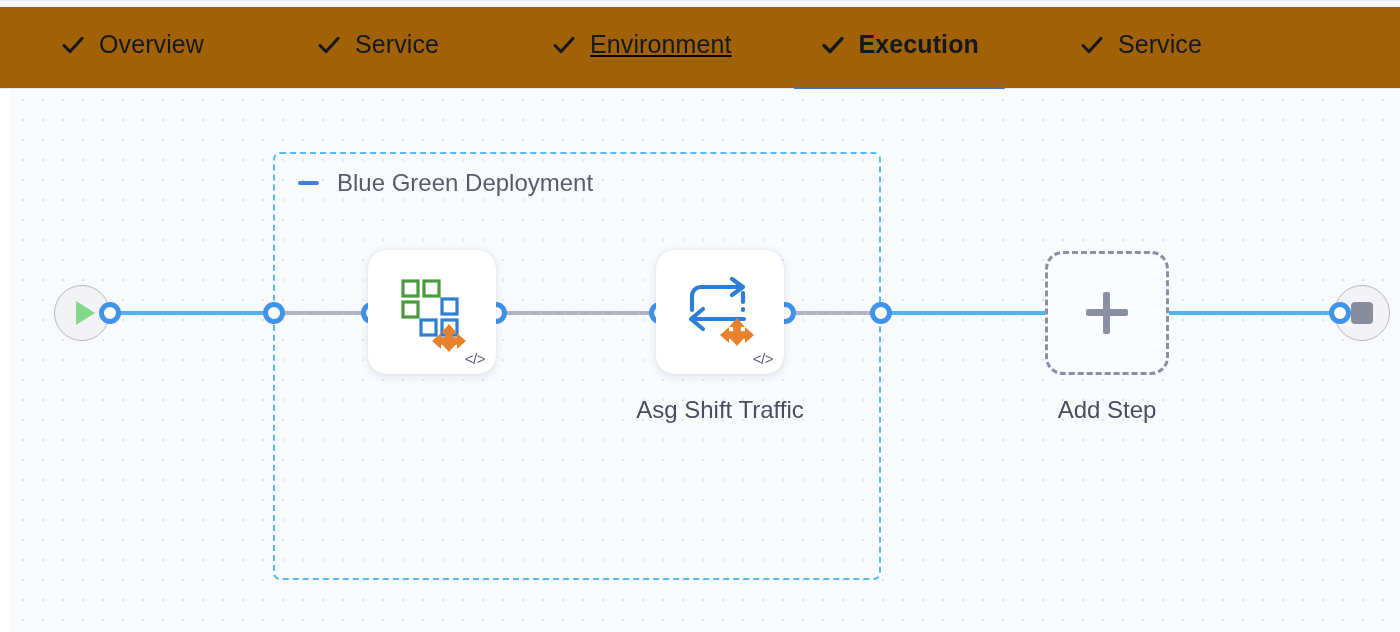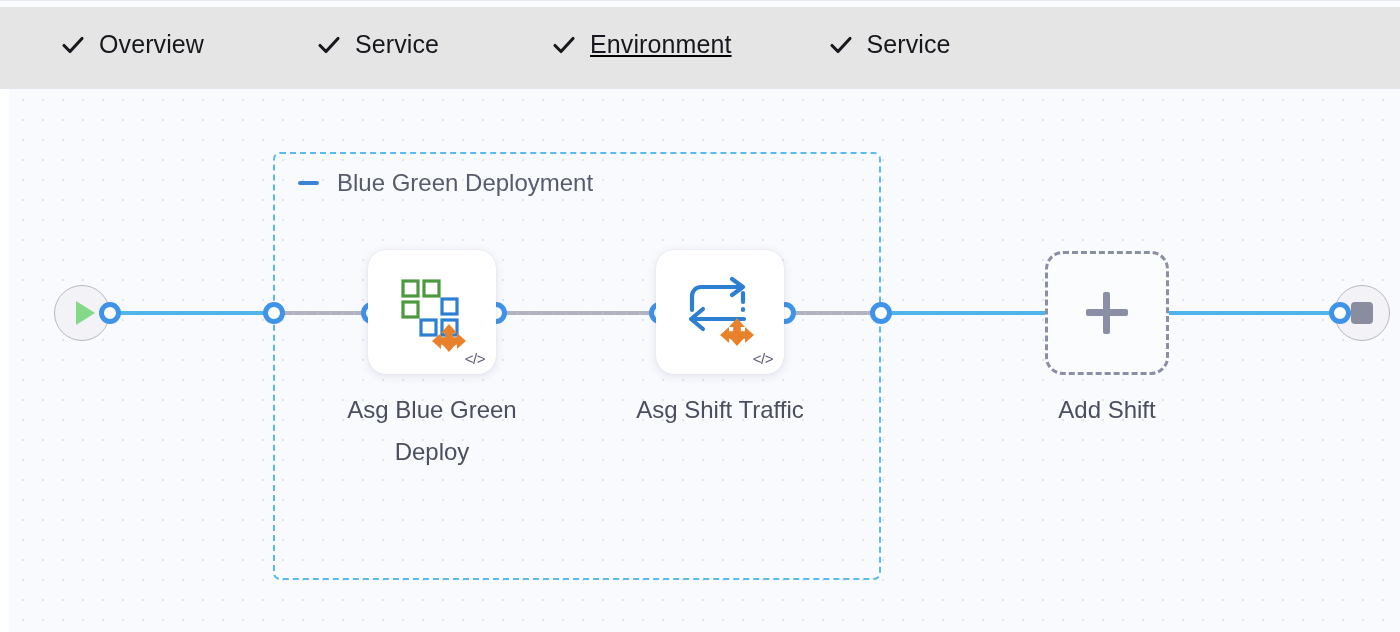--- a/index.html
+++ b/index.html
@@ -16,21 +16,21 @@
     height: 632px;
     overflow: hidden;
   }
 
   
   .tabbar {
     position: absolute;
     left: 0; top: 0;
     width: 1400px;
     height: 89px;
-    background: #e5e5e5;
+    background: #a16207;
     border-top: 1px solid #e6e8ef;
     border-bottom: 1px solid #e3e6ee;
     box-sizing: border-box;
     display: flex;
     align-items: center;
     padding-left: 34px;
   }
   .tabbar:before {
     content: "";
     position: absolute;
@@ -280,20 +280,28 @@
 
     <div class="tab tab-environment">
       <span class="check">
         <svg width="26" height="26" viewBox="0 0 26 26">
             <path d="M4 13.5 L10 19.5 L22 6.5" fill="none" stroke="#16181d" stroke-width="3.1" stroke-linecap="round" stroke-linejoin="round"></path>
           </svg>
       </span>
       <span class="tab-label">Environment</span>
     </div>
 
+    <div class="tab tab-execution active">
+      <span class="check">
+        <svg width="26" height="26" viewBox="0 0 26 26">
+            <path d="M4 13.5 L10 19.5 L22 6.5" fill="none" stroke="#16181d" stroke-width="3.4" stroke-linecap="round" stroke-linejoin="round"></path>
+          </svg>
+      </span>
+      <span class="tab-label">Execution</span>
+    </div>
 
     <div class="tab tab-advanced">
       <span class="check">
         <svg width="26" height="26" viewBox="0 0 26 26">
             <path d="M4 13.5 L10 19.5 L22 6.5" fill="none" stroke="#16181d" stroke-width="3.1" stroke-linecap="round" stroke-linejoin="round"></path>
           </svg>
       </span>
       <span class="tab-label">Service</span>
     </div>
 
@@ -354,22 +362,20 @@
             <path d="M63 58 l8 9 h-4.2 v5.5 h-7.6 V67 H55 Z"></path>
             <path d="M63 92 l-8 -9 h4.2 v-5.5 h7.6 V83 H71 Z" transform="translate(0,-6)"></path>
             <path d="M46 75 l9 -8 v4.2 h5.5 v7.6 H55 V83 Z"></path>
             <path d="M80 75 l-9 8 v-4.2 h-5.5 v-7.6 H71 V67 Z"></path>
             <rect x="59.5" y="71.5" width="7" height="7"></rect>
           </g>
         </svg>
       </div>
       <span class="code-badge">&lt;/&gt;</span>
     </div>
-    <div class="step-label" style="left:309px; top:300px; width:228px;">Asg Blue Green
-Deploy</div>
 
     <div class="step" style="left:647px; top:161px;">
       <div class="icon-wrap">
         <svg width="92" height="92" viewBox="0 0 92 92">
 
           <path d="M18 44 V30 a9 9 0 0 1 9 -9 H66" fill="none" stroke="#2d7fd3" stroke-width="4.2" stroke-linecap="round"></path>
           <path d="M58 13 L69 21 L58 29" fill="none" stroke="#2d7fd3" stroke-width="4.2" stroke-linecap="round" stroke-linejoin="round"></path>
 
           <path d="M69 27 V44" fill="none" stroke="#2d7fd3" stroke-width="4.2" stroke-linecap="round" stroke-dasharray="9 7"></path>
 
@@ -385,16 +391,16 @@
           </g>
         </svg>
       </div>
       <span class="code-badge">&lt;/&gt;</span>
     </div>
     <div class="step-label" style="left:597px; top:300px; width:228px;">Asg Shift Traffic</div>
 
     <div class="add-step" style="left:1036px; top:162px;">
       <span class="plus"></span>
     </div>
-    <div class="add-step-label" style="left:986px; top:307px; width:224px;">Add Shift</div>
+    <div class="add-step-label" style="left:986px; top:307px; width:224px;">Add Step</div>
 
   </div>
 </div>
 
 </body></html>

